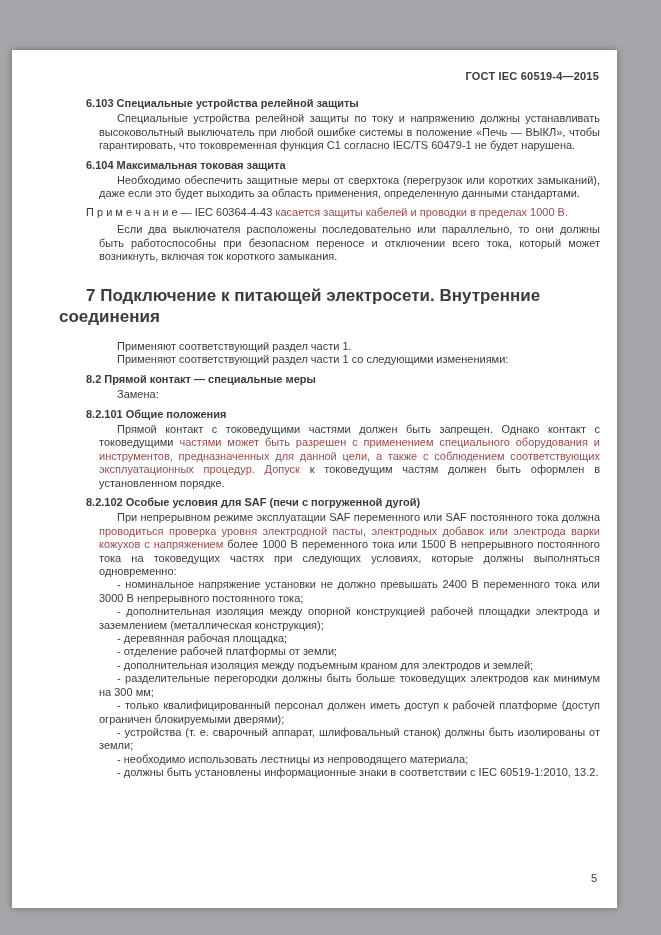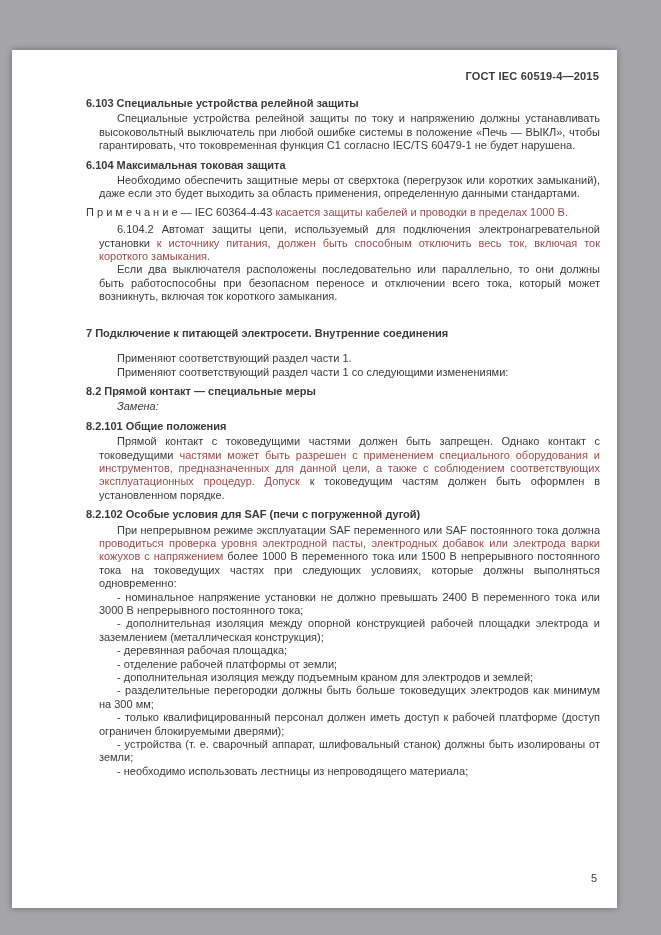--- a/index.html
+++ b/index.html
@@ -30,23 +30,23 @@
     letter-spacing: 0.2px;
   }
   .content {
     padding: 9px 17px 0 19px;
     font-size: 11px;
     line-height: 1.22;
     color: #3b3b3d;
   }
   p.body { text-align: justify; text-indent: 18px; margin-left: 40px; }
   .h3 { font-weight: bold; text-indent: 27px; margin: 6px 0 2px; font-size: 11px; }
-  .h2 { font-size: 11px; font-weight: bold; text-indent: 27px; margin: 23px 0 12px; color: #3b3b3d; }
+  .h2 { font-size: 17px; font-weight: bold; text-indent: 27px; margin: 23px 0 12px; color: #3b3b3d; }
   .note { font-size: 11px; text-indent: 27px; margin: 5px 0 4px; text-align: justify; }
-  .italic { font-style: italic; }
+  .italic { }
   .cond { text-indent: 27px; }
   .tint { color: #9b4b4b; }
   .page-number {
     position: absolute;
     right: 20px;
     bottom: 24px;
     font-size: 11px;
     color: #3b3b3d;
   }
 </style>
@@ -61,21 +61,20 @@
     <div class="content">
 
       <p class="h3">6.103 Специальные устройства релейной защиты</p>
       <p class="body">Специальные устройства релейной защиты по току и напряжению должны устанавливать высоковольтный выключатель при любой ошибке системы в положение «Печь — ВЫКЛ», чтобы гарантировать, что токовременная функция C1 согласно IEC/TS 60479-1 не будет нарушена.</p>
 
       <p class="h3">6.104 Максимальная токовая защита</p>
       <p class="body">Необходимо обеспечить защитные меры от сверхтока (перегрузок или коротких замыканий), даже если это будет выходить за область применения, определенную данными стандартами.</p>
 
       <p class="note"><span>П р и м е ч а н и е  —  IEC 60364-4-43 </span><span class="tint">касается защиты кабелей и проводки в пределах 1000 В.</span></p>
 
-      <p class="body"><span>6.104.2 Автомат защиты цепи, используемый для подключения электронагревательной установки </span><span class="tint">к источнику питания, должен быть способным отключить весь ток, включая ток короткого замыкания.</span></p>
       <p class="body">Если два выключателя расположены последовательно или параллельно, то они должны быть работоспособны при безопасном переносе и отключении всего тока, который может возникнуть, включая ток короткого замыкания.</p>
 
       <h2 class="h2">7 Подключение к питающей электросети. Внутренние соединения</h2>
       <p class="body">Применяют соответствующий раздел части 1.</p>
 
       <p class="body">Применяют соответствующий раздел части 1 со следующими изменениями:</p>
 
       <p class="h3">8.2 Прямой контакт — специальные меры</p>
       <p class="body italic">Замена:</p>
 
@@ -87,19 +86,20 @@
 
       <p class="body cond">- номинальное напряжение установки не должно превышать 2400 В переменного тока или 3000 В непрерывного постоянного тока;</p>
       <p class="body cond">- дополнительная изоляция между опорной конструкцией рабочей площадки электрода и заземлением (металлическая конструкция);</p>
       <p class="body cond">- деревянная рабочая площадка;</p>
       <p class="body cond">- отделение рабочей платформы от земли;</p>
       <p class="body cond">- дополнительная изоляция между подъемным краном для электродов и землей;</p>
       <p class="body cond">- разделительные перегородки должны быть больше токоведущих электродов как минимум на 300 мм;</p>
       <p class="body cond">- только квалифицированный персонал должен иметь доступ к рабочей платформе (доступ ограничен блокируемыми дверями);</p>
       <p class="body cond">- устройства (т. е. сварочный аппарат, шлифовальный станок) должны быть изолированы от земли;</p>
       <p class="body cond">- необходимо использовать лестницы из непроводящего материала;</p>
+      <p class="body cond">- должны быть установлены информационные знаки в соответствии с IEC 60519-1:2010, 13.2.</p>
 
     </div>
 
     <div class="page-number">5</div>
 
   </div>
 </div>
 
 </body></html>

